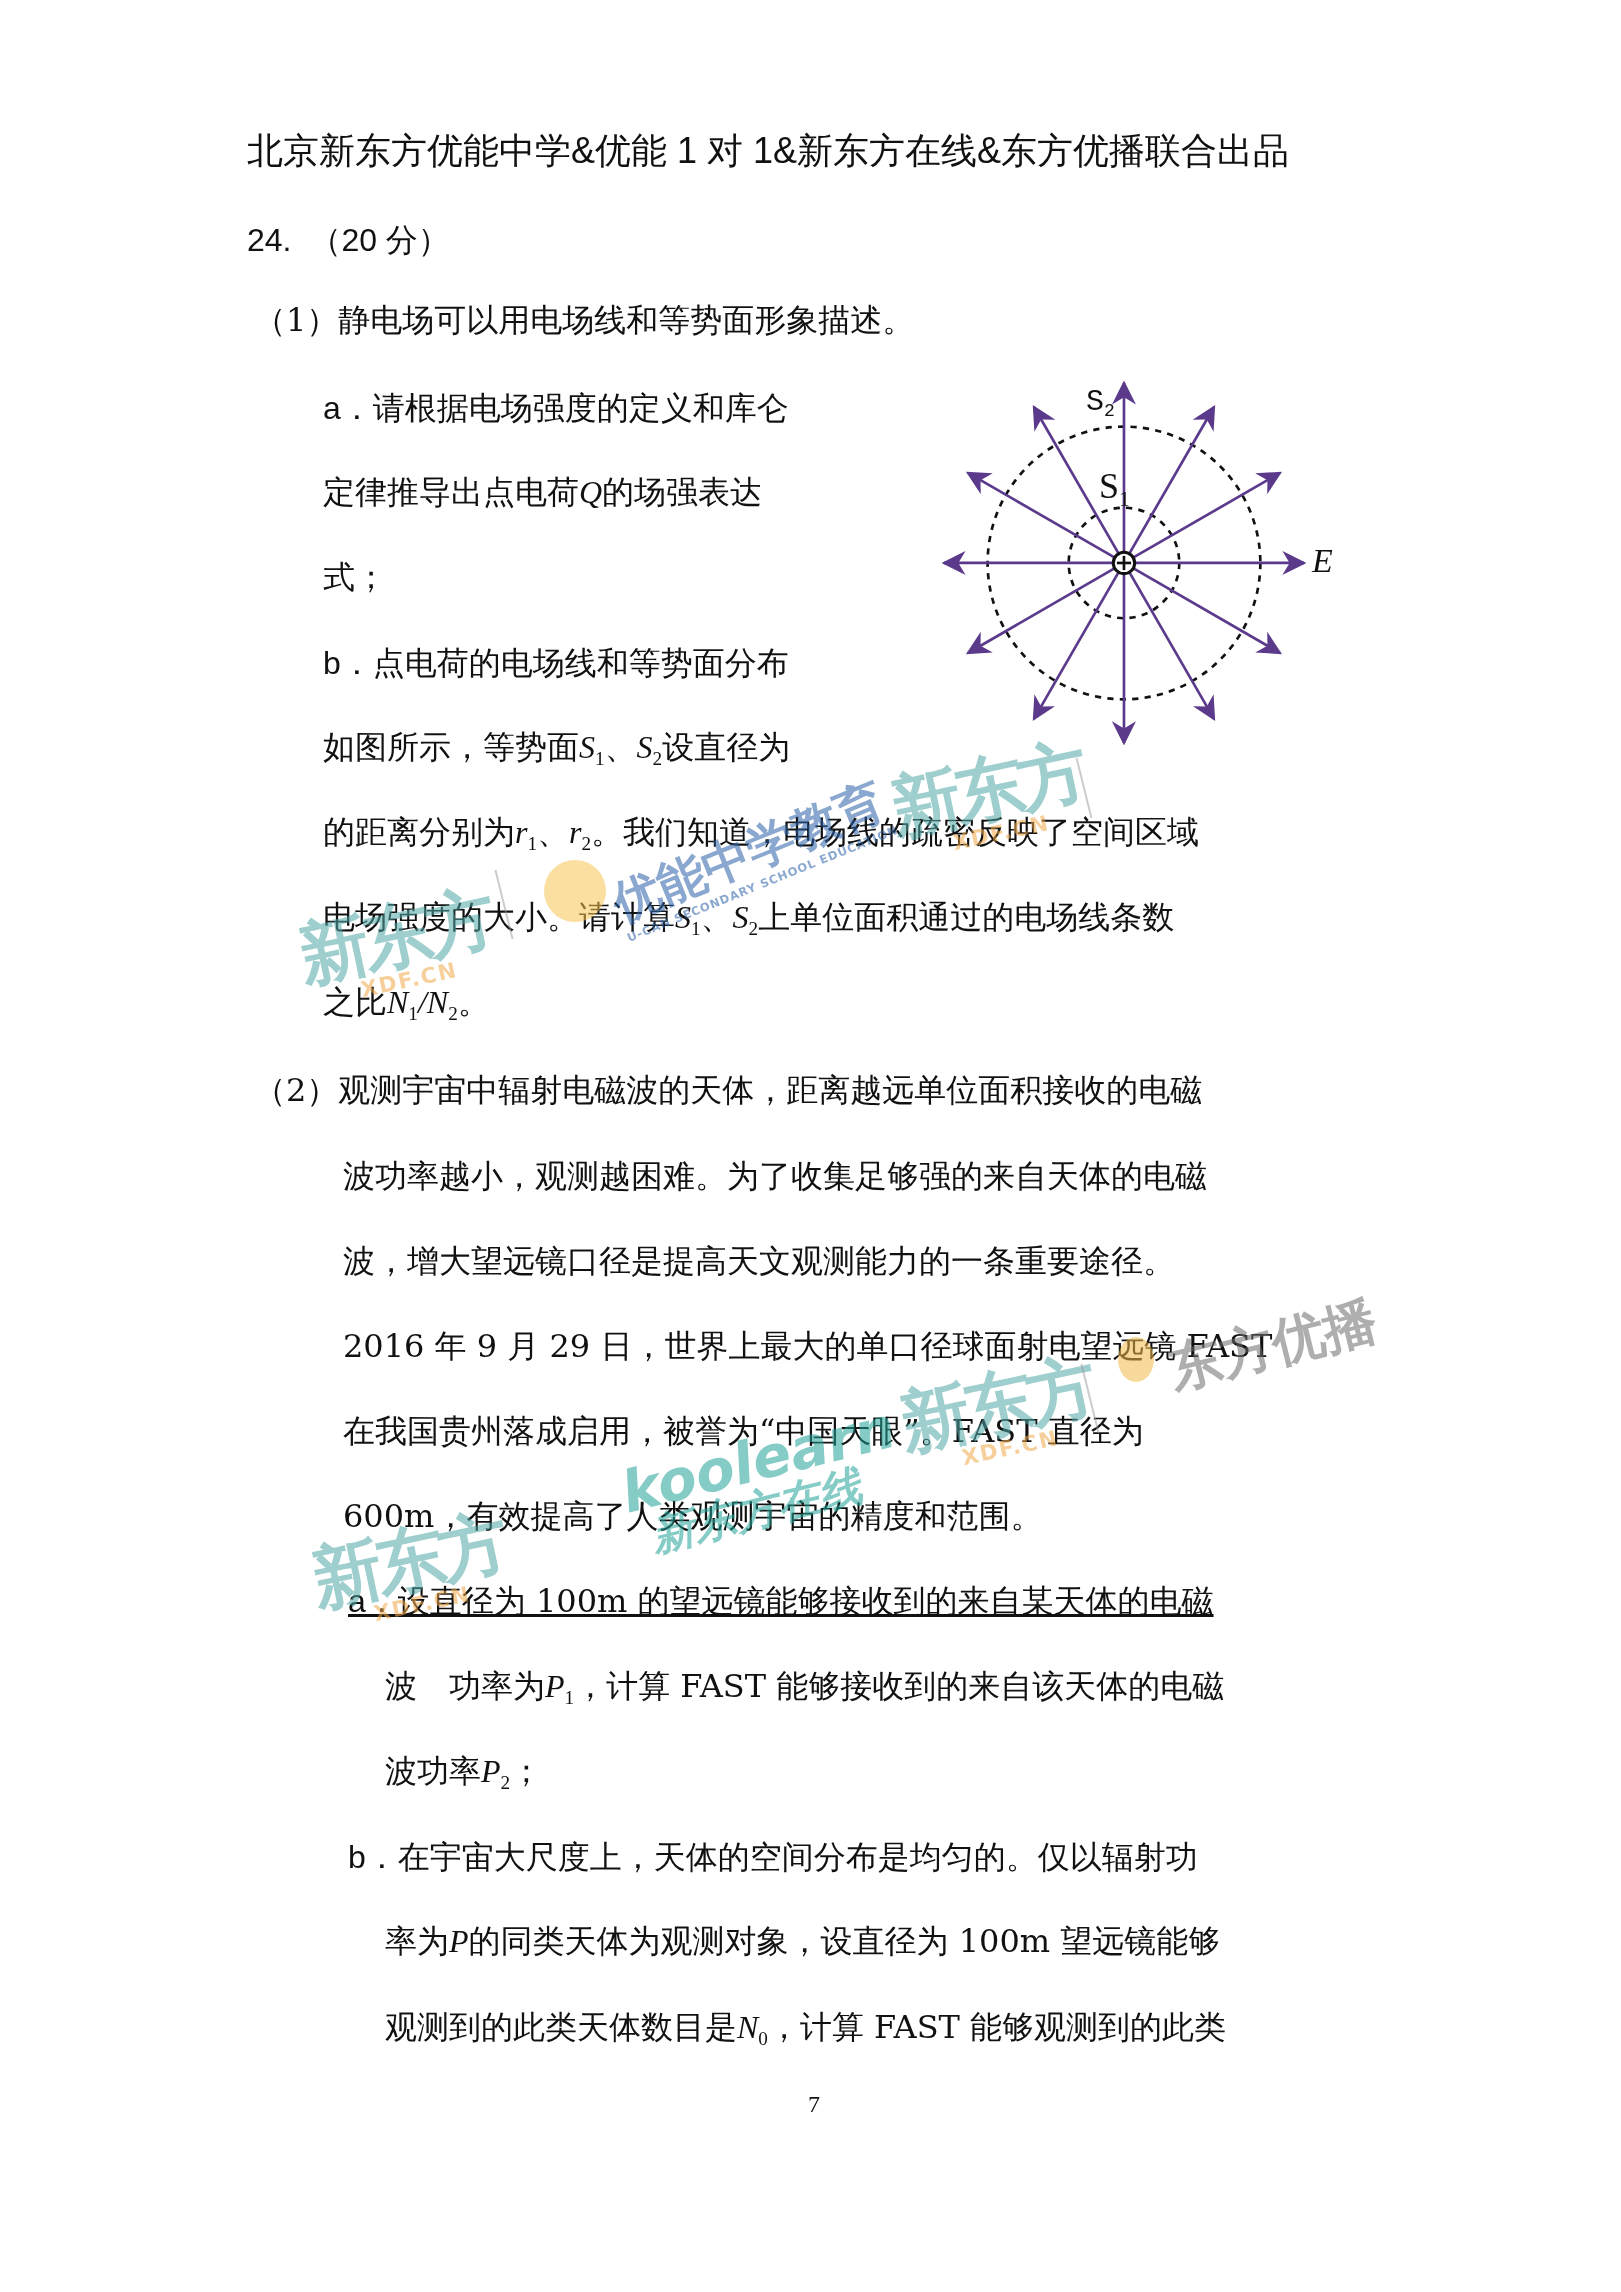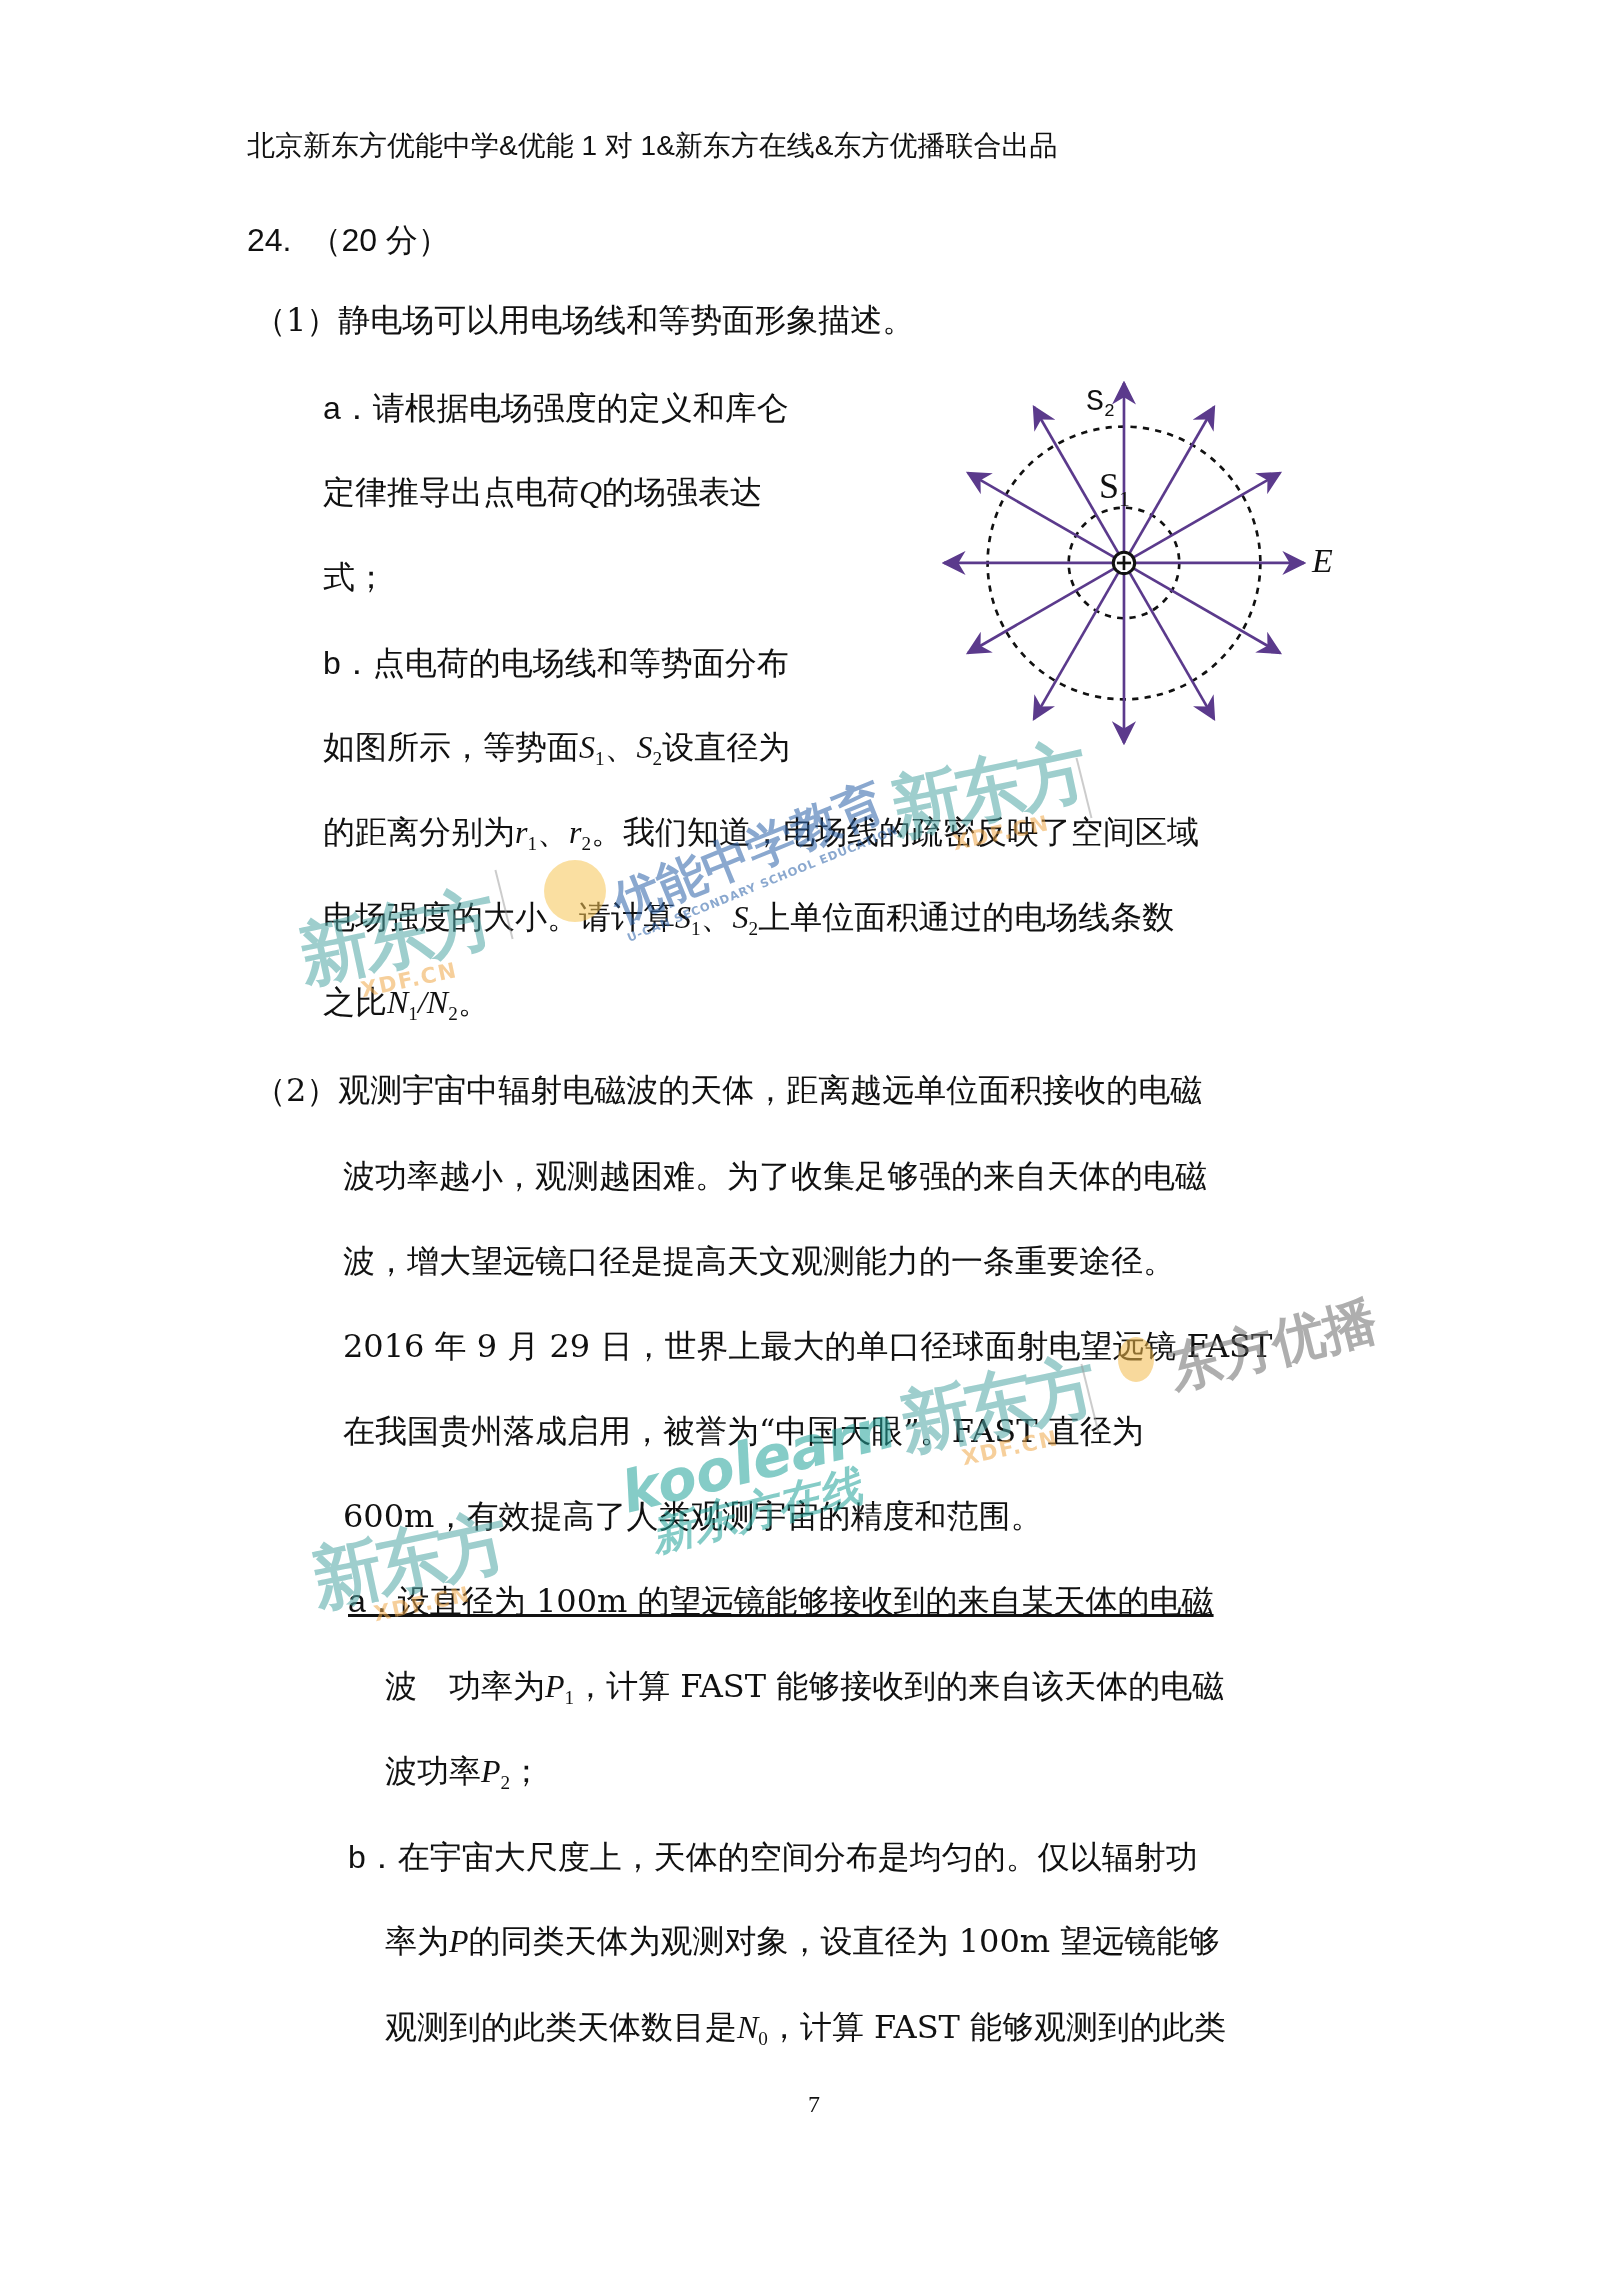--- a/index.html
+++ b/index.html
@@ -1,19 +1,19 @@
 <!DOCTYPE html>
 <html style="font-size:14.3px"><head>
 <meta charset="utf-8">
 <style>
   html, body { margin: 0; padding: 0; background: #ffffff; }
   body { width: 1622px; height: 2293px; position: relative; overflow: hidden;
          font-family: "DejaVu Sans", "Liberation Sans", sans-serif; color: #111; }
   .abs { position: absolute; white-space: nowrap; }
-  .header { left: 247px; top: 127px; font-size: 28px; letter-spacing: 0px; color: #111;
+  .header { left: 247px; top: 127px; font-size: 36px; letter-spacing: 0px; color: #111;
             font-family: "Liberation Sans", "DejaVu Sans", sans-serif; text-align: right; }
   .qtitle { left: 247px; top: 219px; font-size: 32px; font-family: "Liberation Sans", sans-serif; }
   .line { font-size: 32px; line-height: 43px; font-family: "DejaVu Serif", "Liberation Serif", serif; }
   .latin { font-family: "Liberation Sans", "DejaVu Sans", sans-serif; }
   .var { font-family: "Liberation Serif", "DejaVu Serif", serif; font-style: italic; }
   sub { font-size: 60%; font-style: normal; vertical-align: -0.35em; line-height: 0; }
   .pagenum { left: 808px; top: 2091px; font-size: 24px; font-family: "Liberation Serif", serif; }
   .wm { position: absolute; font-family: "DejaVu Sans", sans-serif; font-weight: bold;
         pointer-events: none; opacity: 0.55; white-space: nowrap; }
   .wm-xdf { color: #4fa7a6; font-size: 70px; transform: rotate(-12deg); letter-spacing: -5.3px; }

